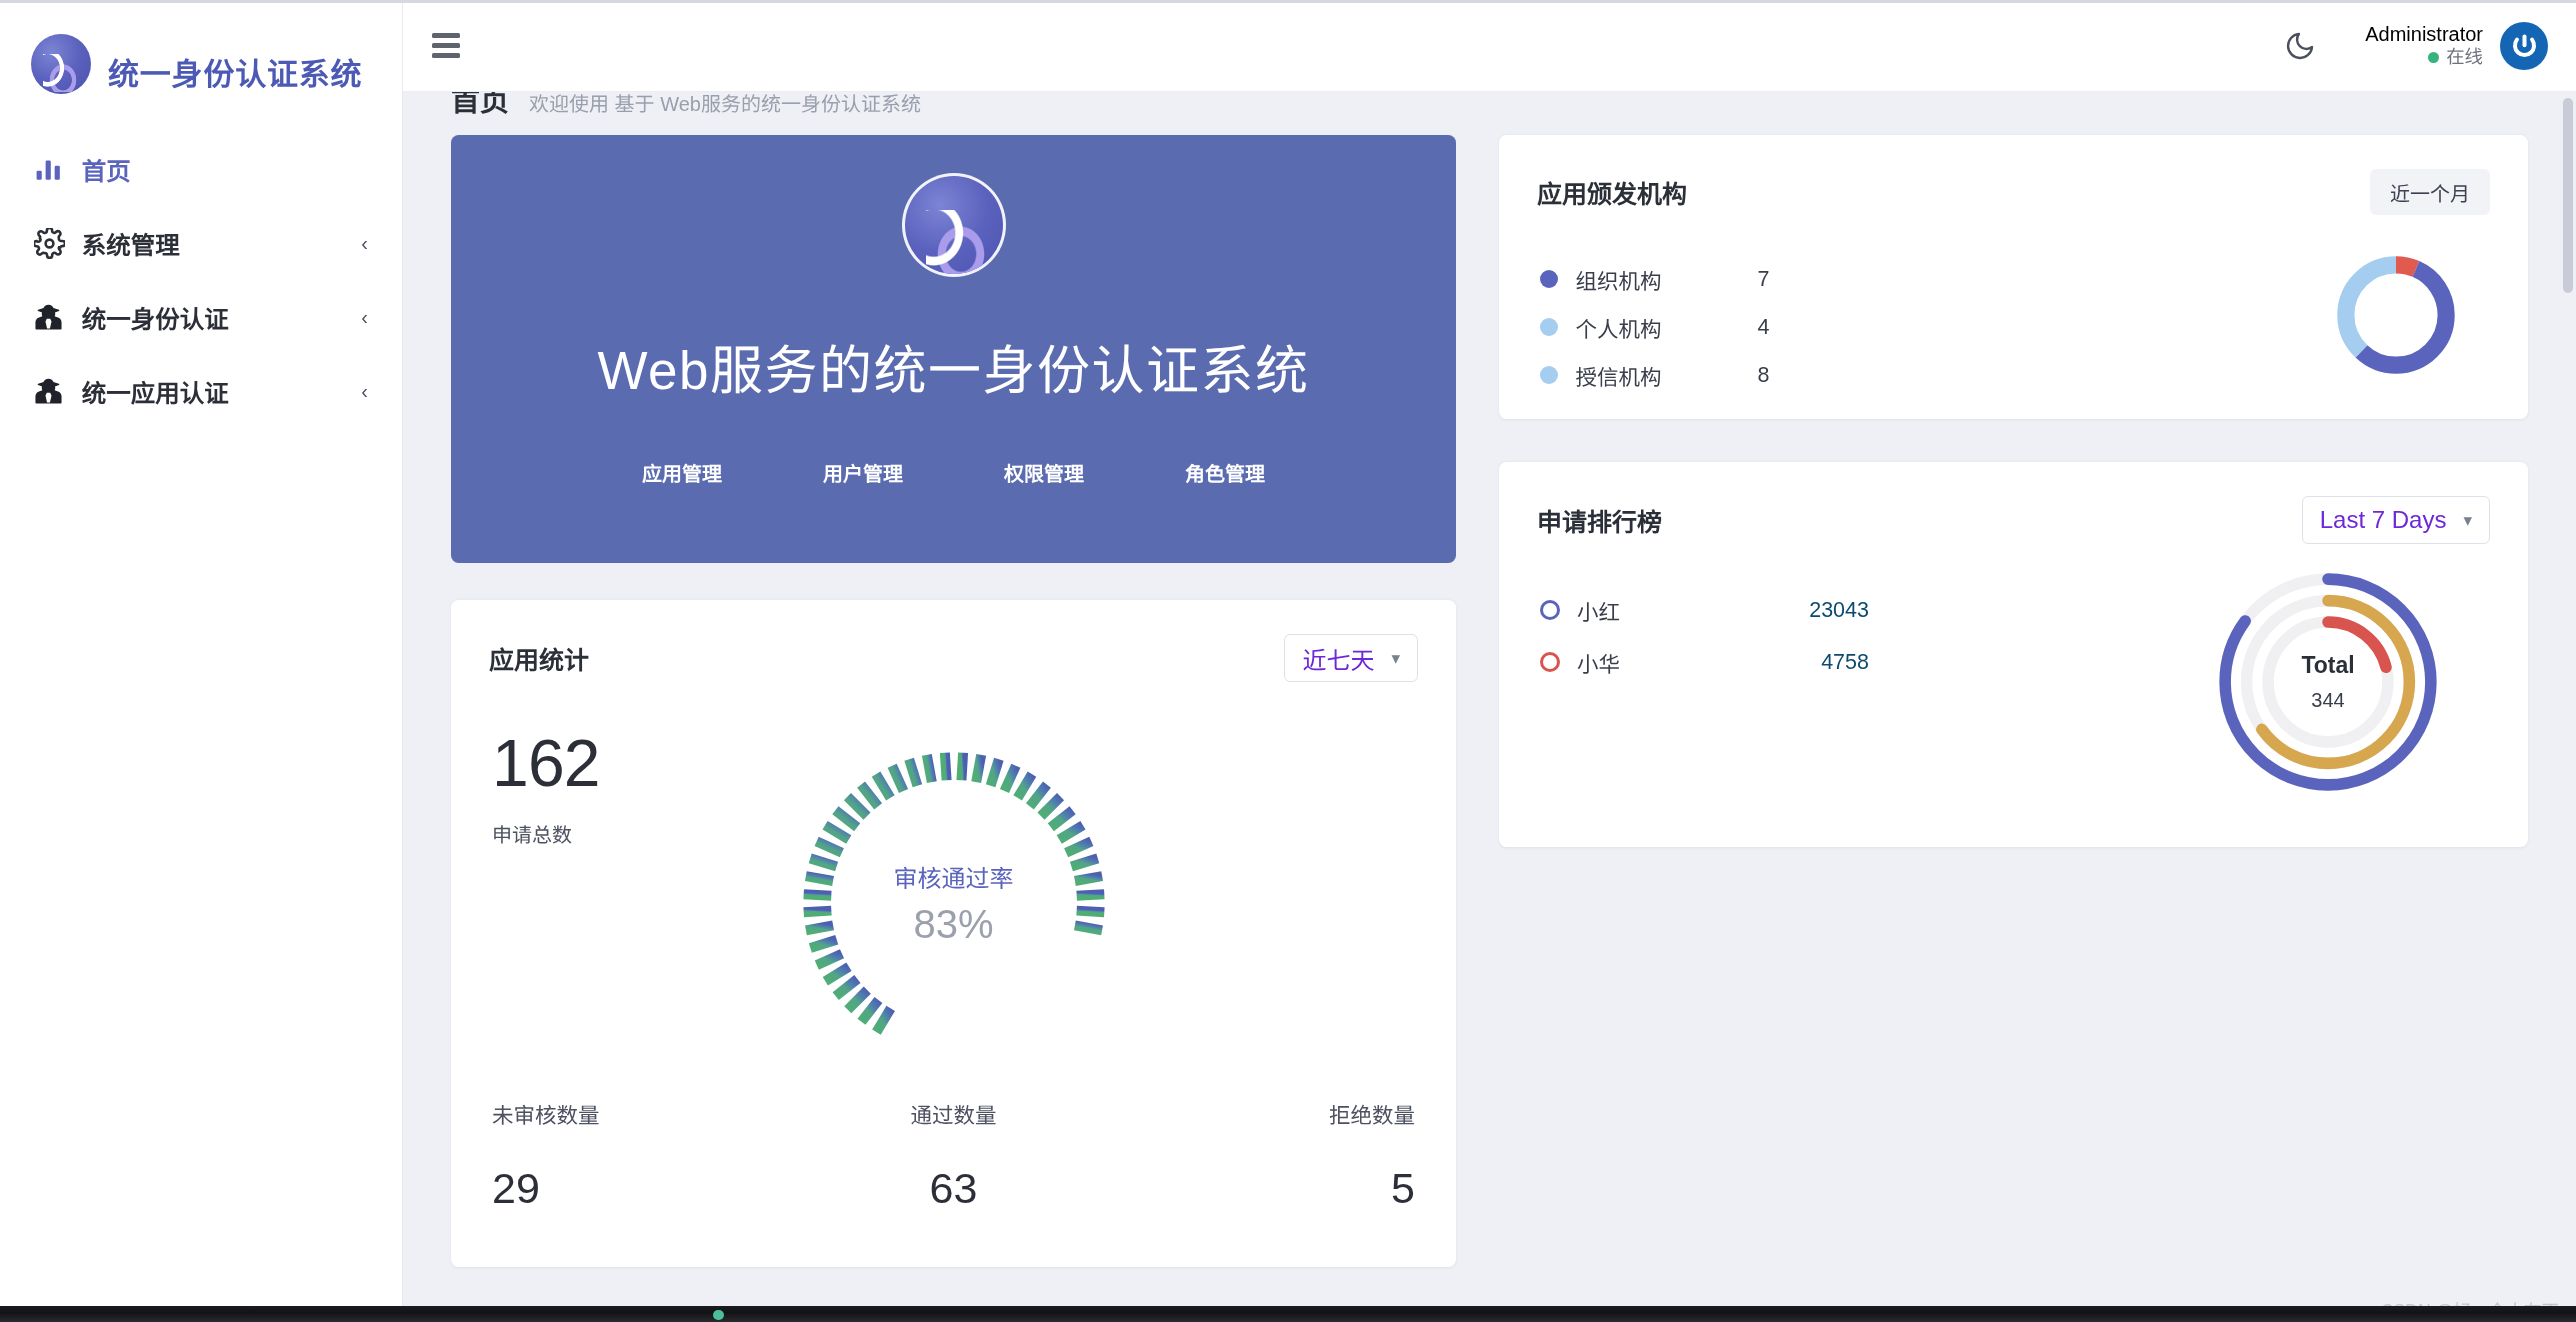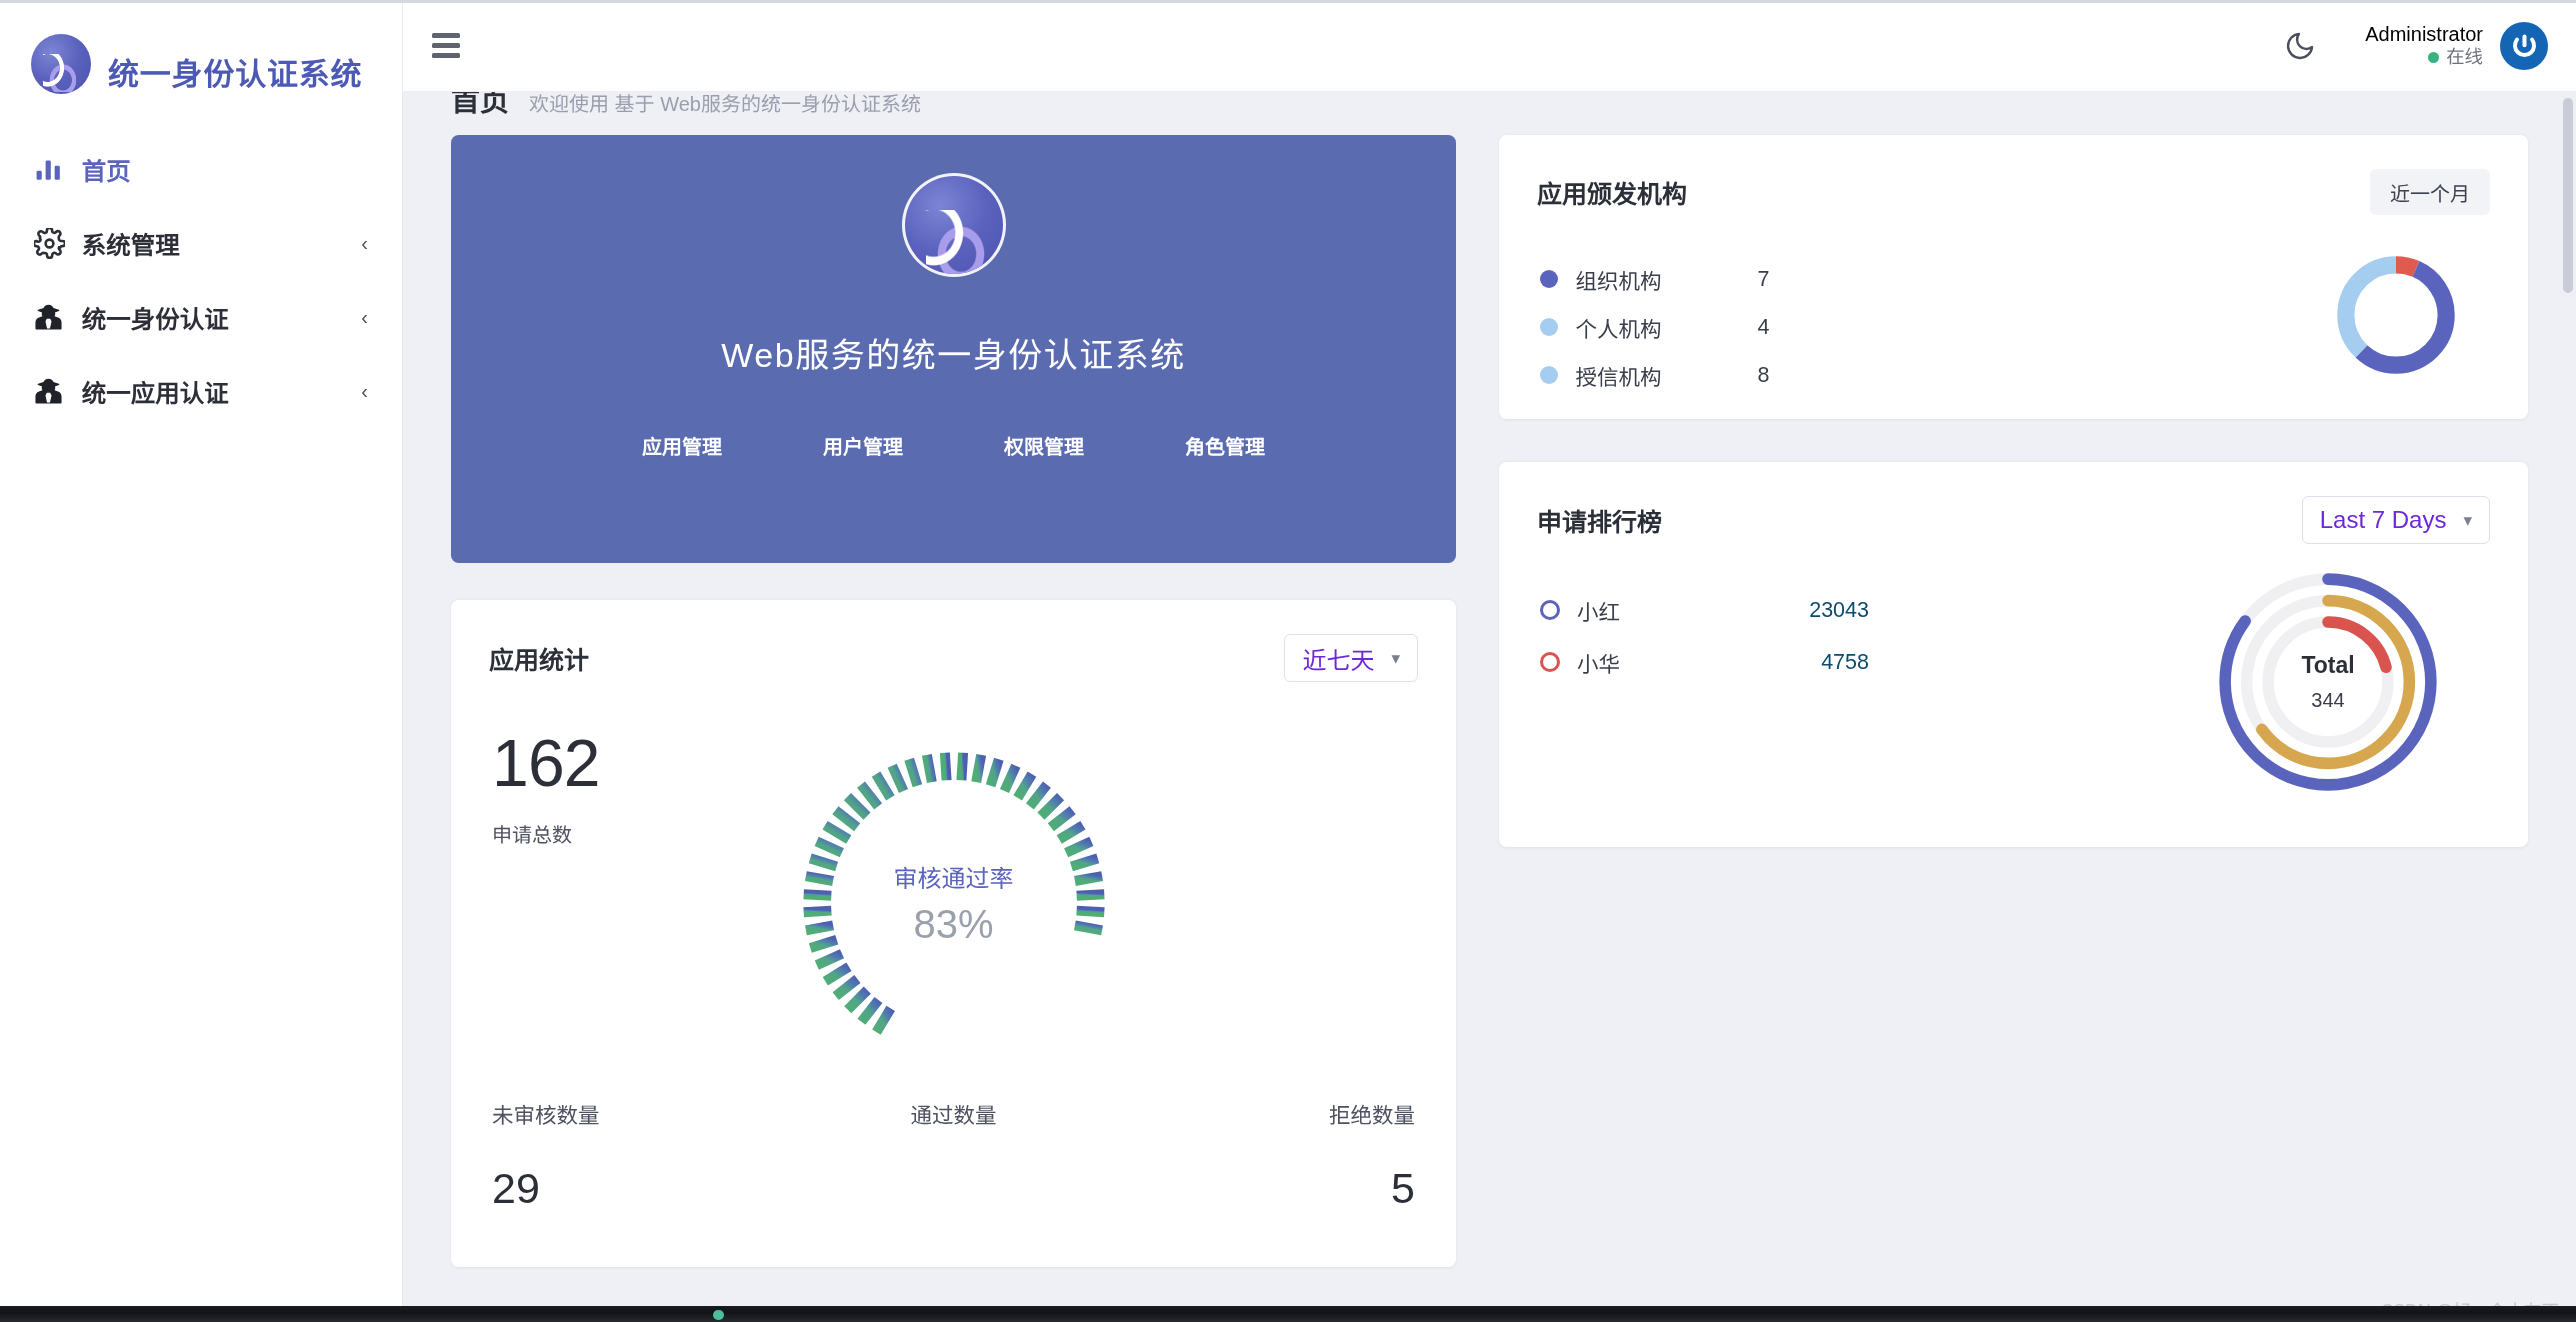--- a/index.html
+++ b/index.html
@@ -85,21 +85,21 @@
     width:104px; height:104px; border-radius:50%;
     background:radial-gradient(circle at 36% 30%, #7b85d4 0%, #5b62bd 50%, #4d54b0 100%);
     border:3.1px solid rgba(255,255,255,.92); position:relative; overflow:hidden;
   }
   .hero-logo::after {
     content:""; position:absolute; left:21px; top:34px; width:63px; height:68px;
     background:
       radial-gradient(ellipse 40px 44px at 7.7px 23px, rgba(255,255,255,0) 52%, #ffffff 56%, #ffffff 72%, rgba(255,255,255,0) 75%),
       radial-gradient(ellipse 29px 34px at 35px 44px, rgba(168,158,236,0) 50%, #a99ceb 55%, #a99ceb 78%, rgba(168,158,236,0) 82%);
   }
-  .hero-title { margin-top:51px; font-size:34px; color:#fff; font-weight:400; letter-spacing:1.5px; white-space:nowrap; }
+  .hero-title { margin-top:51px; font-size:53px; color:#fff; font-weight:400; letter-spacing:1.5px; white-space:nowrap; }
   .hero-links { margin-top:54px; display:flex; gap:101px; }
   .hero-link { font-size:20px; font-weight:700; color:#fff; text-decoration:none; cursor:pointer; white-space:nowrap; }
 
   
   .card-head { display:flex; align-items:center; justify-content:space-between; padding:34px 38px 0 38px; }
   .card-title { font-size:25px; font-weight:700; color:#2b2f38; white-space:nowrap; }
   .select-box {
     display:flex; align-items:center; justify-content:space-between; gap:17px;
     border:0.8px solid #dfe1ea; border-radius:6.1px; background:#fff;
     padding:0 17px; height:48px; min-width:107px; cursor:pointer;
@@ -366,20 +366,21 @@
               </div>
             </div>
 
             <div class="stats-row">
               <div class="stat-cell c1">
                 <div class="stat-lbl">未审核数量</div>
                 <div class="stat-val">29</div>
               </div>
               <div class="stat-cell c2">
                 <div class="stat-lbl">通过数量</div>
+                <div class="stat-val">63</div>
               </div>
               <div class="stat-cell c3">
                 <div class="stat-lbl">拒绝数量</div>
                 <div class="stat-val">5</div>
               </div>
             </div>
           </section>
         </div>
 
         <div class="col-right">

